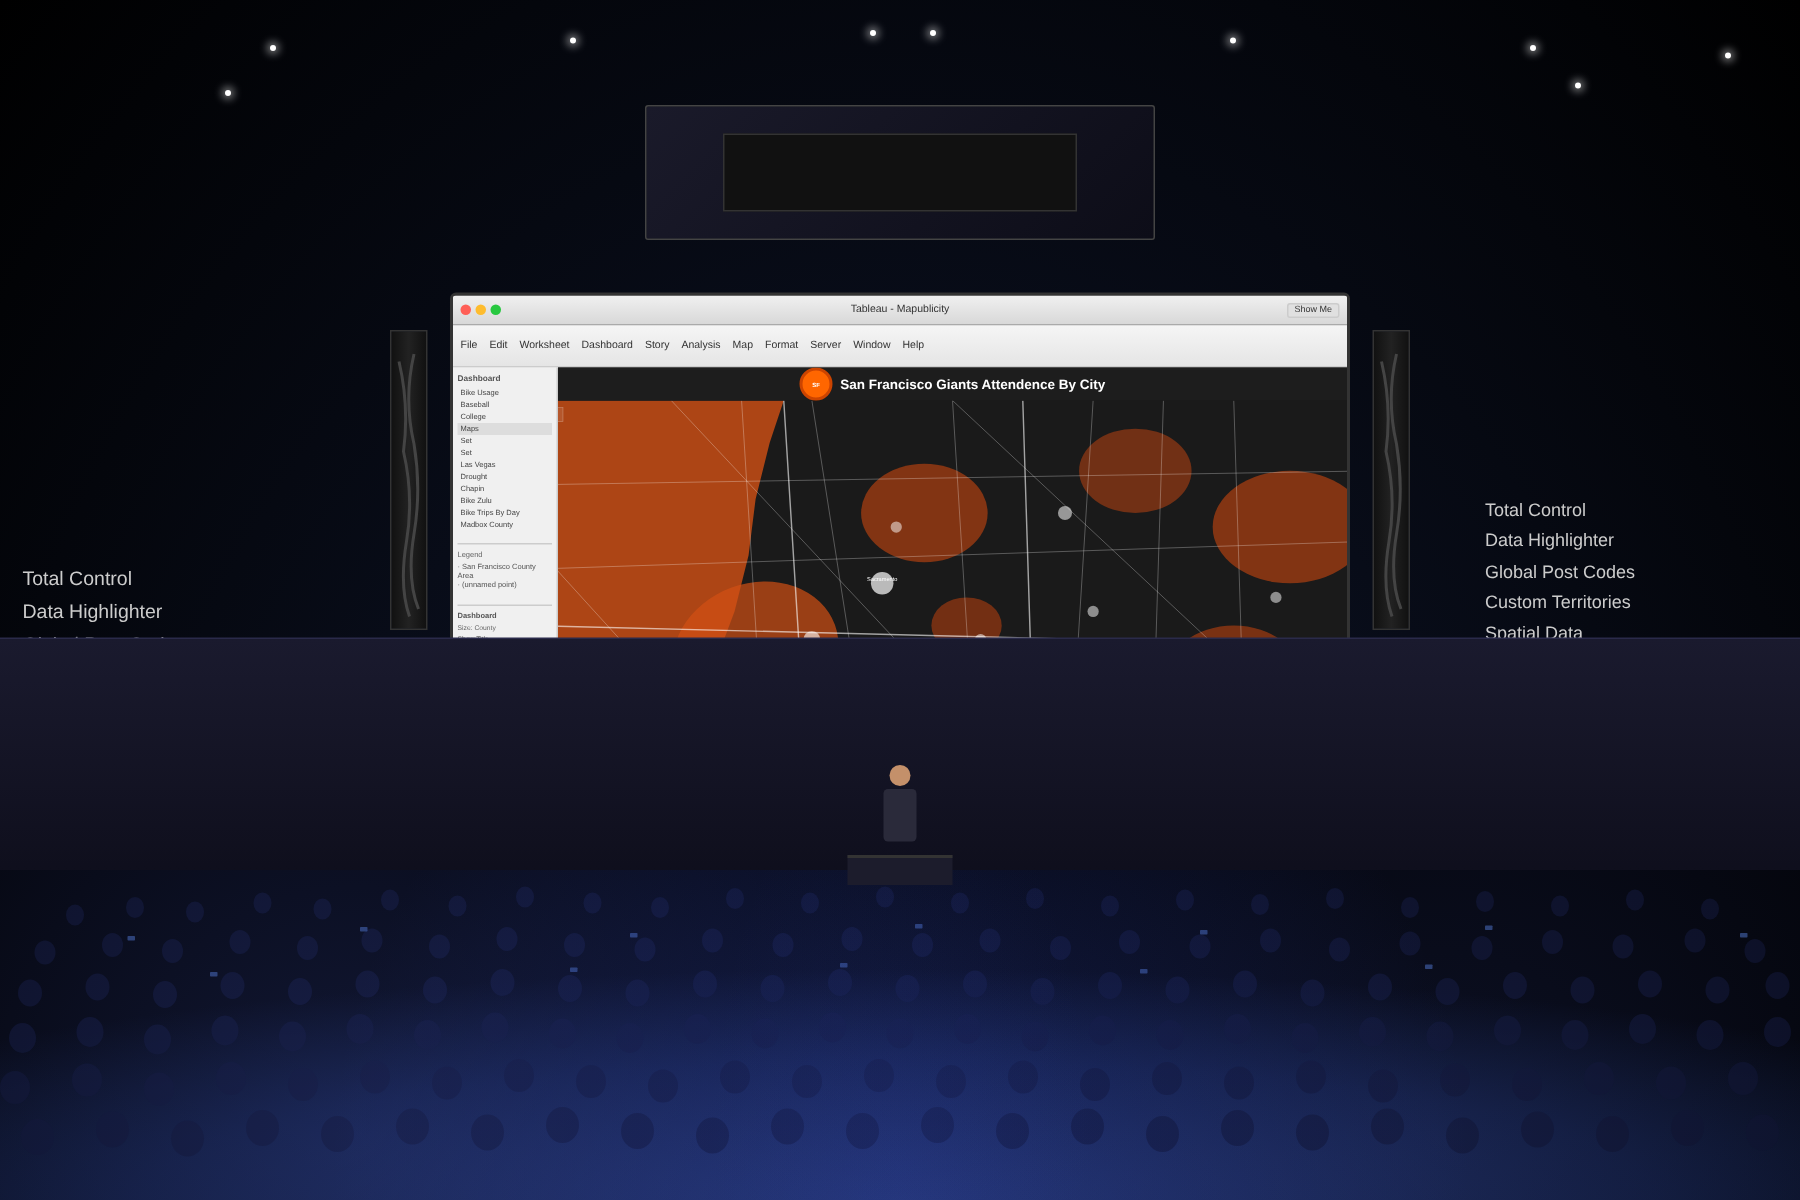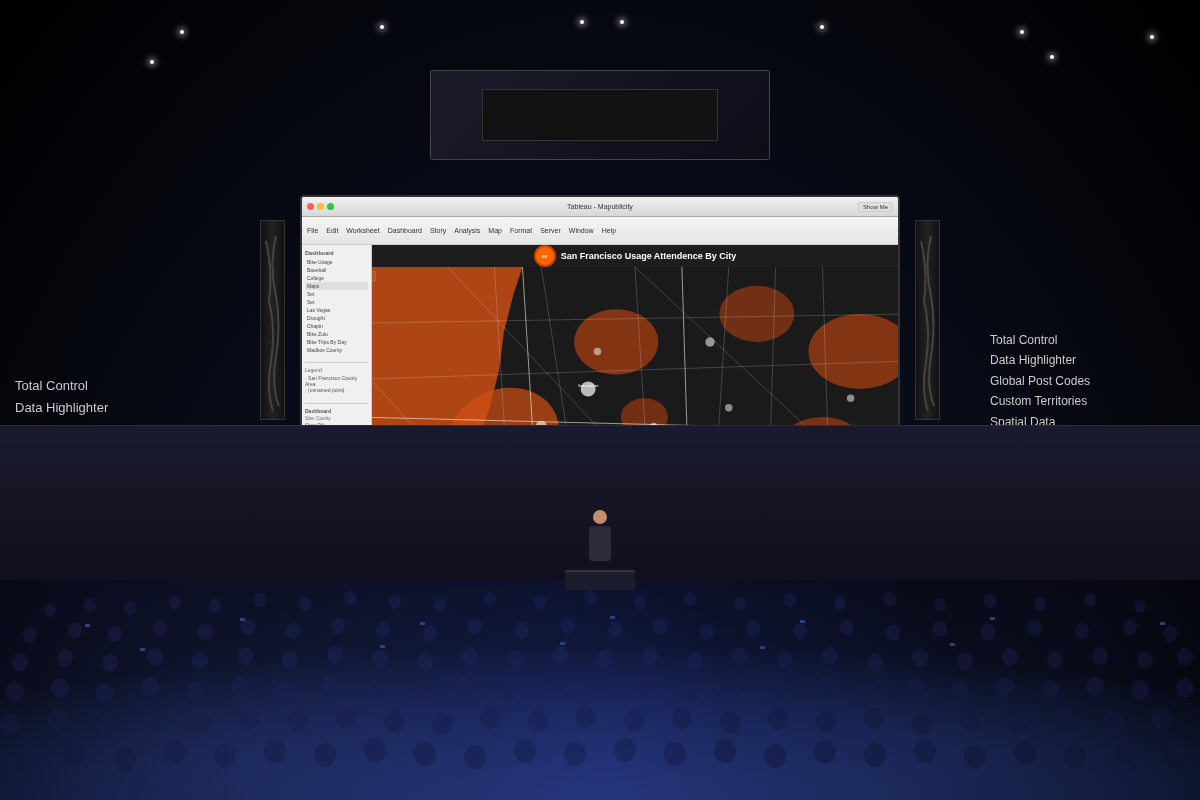--- a/index.html
+++ b/index.html
@@ -554,21 +554,21 @@
       </div>
 
       <div class="map-container">
 
         <div class="map-bg"></div>
 
         <div class="map-header">
           <div class="giants-logo" style="position:relative;left:auto;top:auto;width:22px;height:22px;font-size:4px;margin-right:5px;flex-shrink:0;">
             SF
           </div>
-          <span class="map-title">San Francisco Usage Attendence By City</span>
+          <span class="map-title">San Francisco Giants Attendence By City</span>
         </div>
 
         <svg style="position:absolute;top:22px;left:0;right:0;bottom:16px;width:100%;height:calc(100% - 38px);" viewBox="0 0 600 320" preserveAspectRatio="xMidYMid slice">
 
           <rect width="600" height="320" fill="#1a1a1a"></rect>
 
           <path d="M 0,0 L 180,0 L 170,30 L 160,70 L 155,110 L 145,150 L 130,190 L 110,230 L 80,270 L 40,310 L 0,320 Z" fill="rgba(210,80,20,0.8)"></path>
 
           <ellipse cx="160" cy="180" rx="60" ry="50" fill="rgba(210,80,20,0.7)" transform="rotate(-20,160,180)"></ellipse>
 

